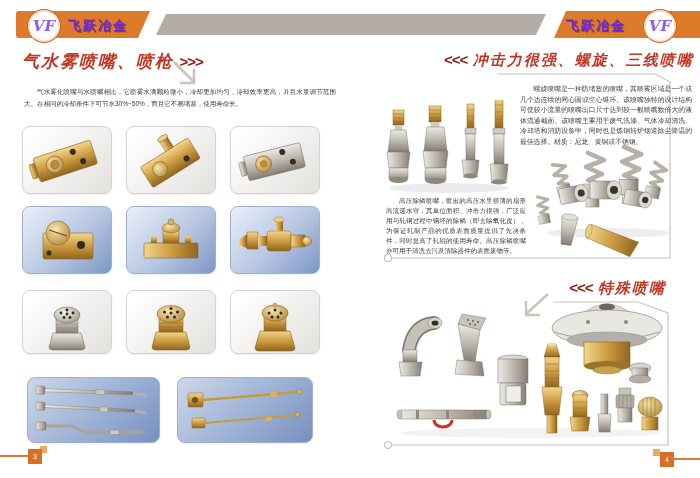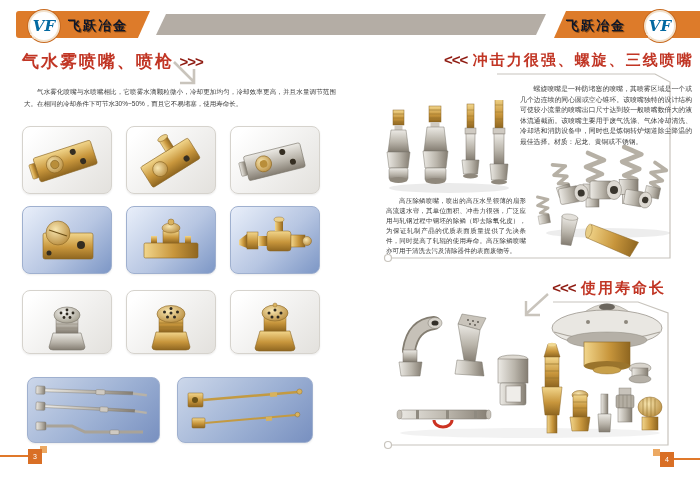--- a/index.html
+++ b/index.html
@@ -7,31 +7,31 @@
          font-family:"Liberation Sans",sans-serif;}
   
   .banner-orange-l{position:absolute;left:16px;top:11px;width:134px;height:27px;background:#dd7b2a;
     clip-path:polygon(0 0,100% 0,91% 100%,0 100%);border-radius:3px 0 0 3px;}
   .banner-gray-l{position:absolute;left:156px;top:14px;width:196px;height:21px;background:#b4ada5;
     clip-path:polygon(10px 0,100% 0,100% 100%,0 100%);}
   .banner-gray-r{position:absolute;left:352px;top:14px;width:194px;height:21px;background:#b4ada5;
     clip-path:polygon(0 0,100% 0,calc(100% - 10px) 100%,0 100%);}
   .banner-orange-r{position:absolute;left:554px;top:11px;width:146px;height:27px;background:#dd7b2a;
     clip-path:polygon(12px 0,100% 0,100% 100%,0 100%);}
-  .brand{position:absolute;color:#0f172a;font-weight:bold;font-size:13px;letter-spacing:2px;
+  .brand{position:absolute;color:#6d28d9;font-weight:bold;font-size:13px;letter-spacing:2px;
     text-shadow:1px 1px 0 #8a4a12;top:17px;white-space:nowrap;}
   .logo{position:absolute;width:28px;height:28px;border-radius:50%;background:#fff;
     border:2px solid #f2e2cd;box-shadow:0 0 0 1px #c86a20;text-align:center;}
   .logo .vf{font-family:"DejaVu Serif",serif;font-style:italic;font-weight:bold;
-    font-size:15px;color:#0369a1;line-height:28px;display:block;}
+    font-size:15px;color:#8b5cf6;line-height:28px;display:block;}
   .logo-cap{position:absolute;font-size:5px;color:#fff;letter-spacing:8px;white-space:nowrap;}
   
   .sec-title{position:absolute;font-family:"DejaVu Serif",serif;font-weight:bold;
     color:#c13524;white-space:nowrap;}
-  .sec-title .cjk{font-size:17px;letter-spacing:2px;}
+  .sec-title .cjk{font-size:17px;letter-spacing:2px;font-style:italic;}
   .sec-title .arr{color:#8e1a10;font-size:15px;font-weight:900;letter-spacing:-1px;
     font-family:"Liberation Sans",sans-serif;}
   
   .para{position:absolute;color:#3a3a3a;text-align:justify;}
   .para p{margin:0;text-indent:2em;}
   
   figure{margin:0;padding:0;}
   .cell{position:absolute;border-radius:8px;border:1px solid #d6d3cd;
     box-shadow:0 1px 2px rgba(0,0,0,.08);}
   .cell.light{background:linear-gradient(135deg,#ffffff 10%,#efeeec 60%,#e3e1dd 100%);}
@@ -383,21 +383,21 @@
         </g>
         <g transform="translate(62,44) rotate(14)">
           <path d="M2,2 L52,8 L47,24 L0,16 z" fill="url(#gBh)" stroke="#8a6524" stroke-width="0.5"></path>
           <ellipse cx="1" cy="9" rx="3" ry="7" fill="#e8cd85" stroke="#8a6524" stroke-width="0.4"></ellipse>
         </g>
       </svg>
     </figure>
 
     <div class="sec-title" style="left:480px;top:278px;width:186px;text-align:right">
       <span class="arr">&lt;&lt;&lt;</span>
-      <span class="cjk" style="font-size:15px">使用寿命长</span>
+      <span class="cjk" style="font-size:15px">特殊喷嘴</span>
     </div>
 
     <figure class="pgroup" style="left:390px;top:300px;width:280px;height:140px">
       <svg viewBox="0 0 280 140">
         <ellipse cx="140" cy="133" rx="130" ry="5" fill="rgba(0,0,0,0.05)"></ellipse>
 
         <g transform="translate(10,16)">
           <path d="M34,7 q-21,2 -25,27" stroke="#837d71" stroke-width="14" fill="none" stroke-linecap="round"></path>
           <path d="M34,7 q-21,2 -25,27" stroke="#c6c1b8" stroke-width="10.5" fill="none" stroke-linecap="round"></path>
           <ellipse cx="35" cy="7" rx="7" ry="5.5" fill="#d8d4cc" stroke="#7b766c" stroke-width="0.5"></ellipse>

